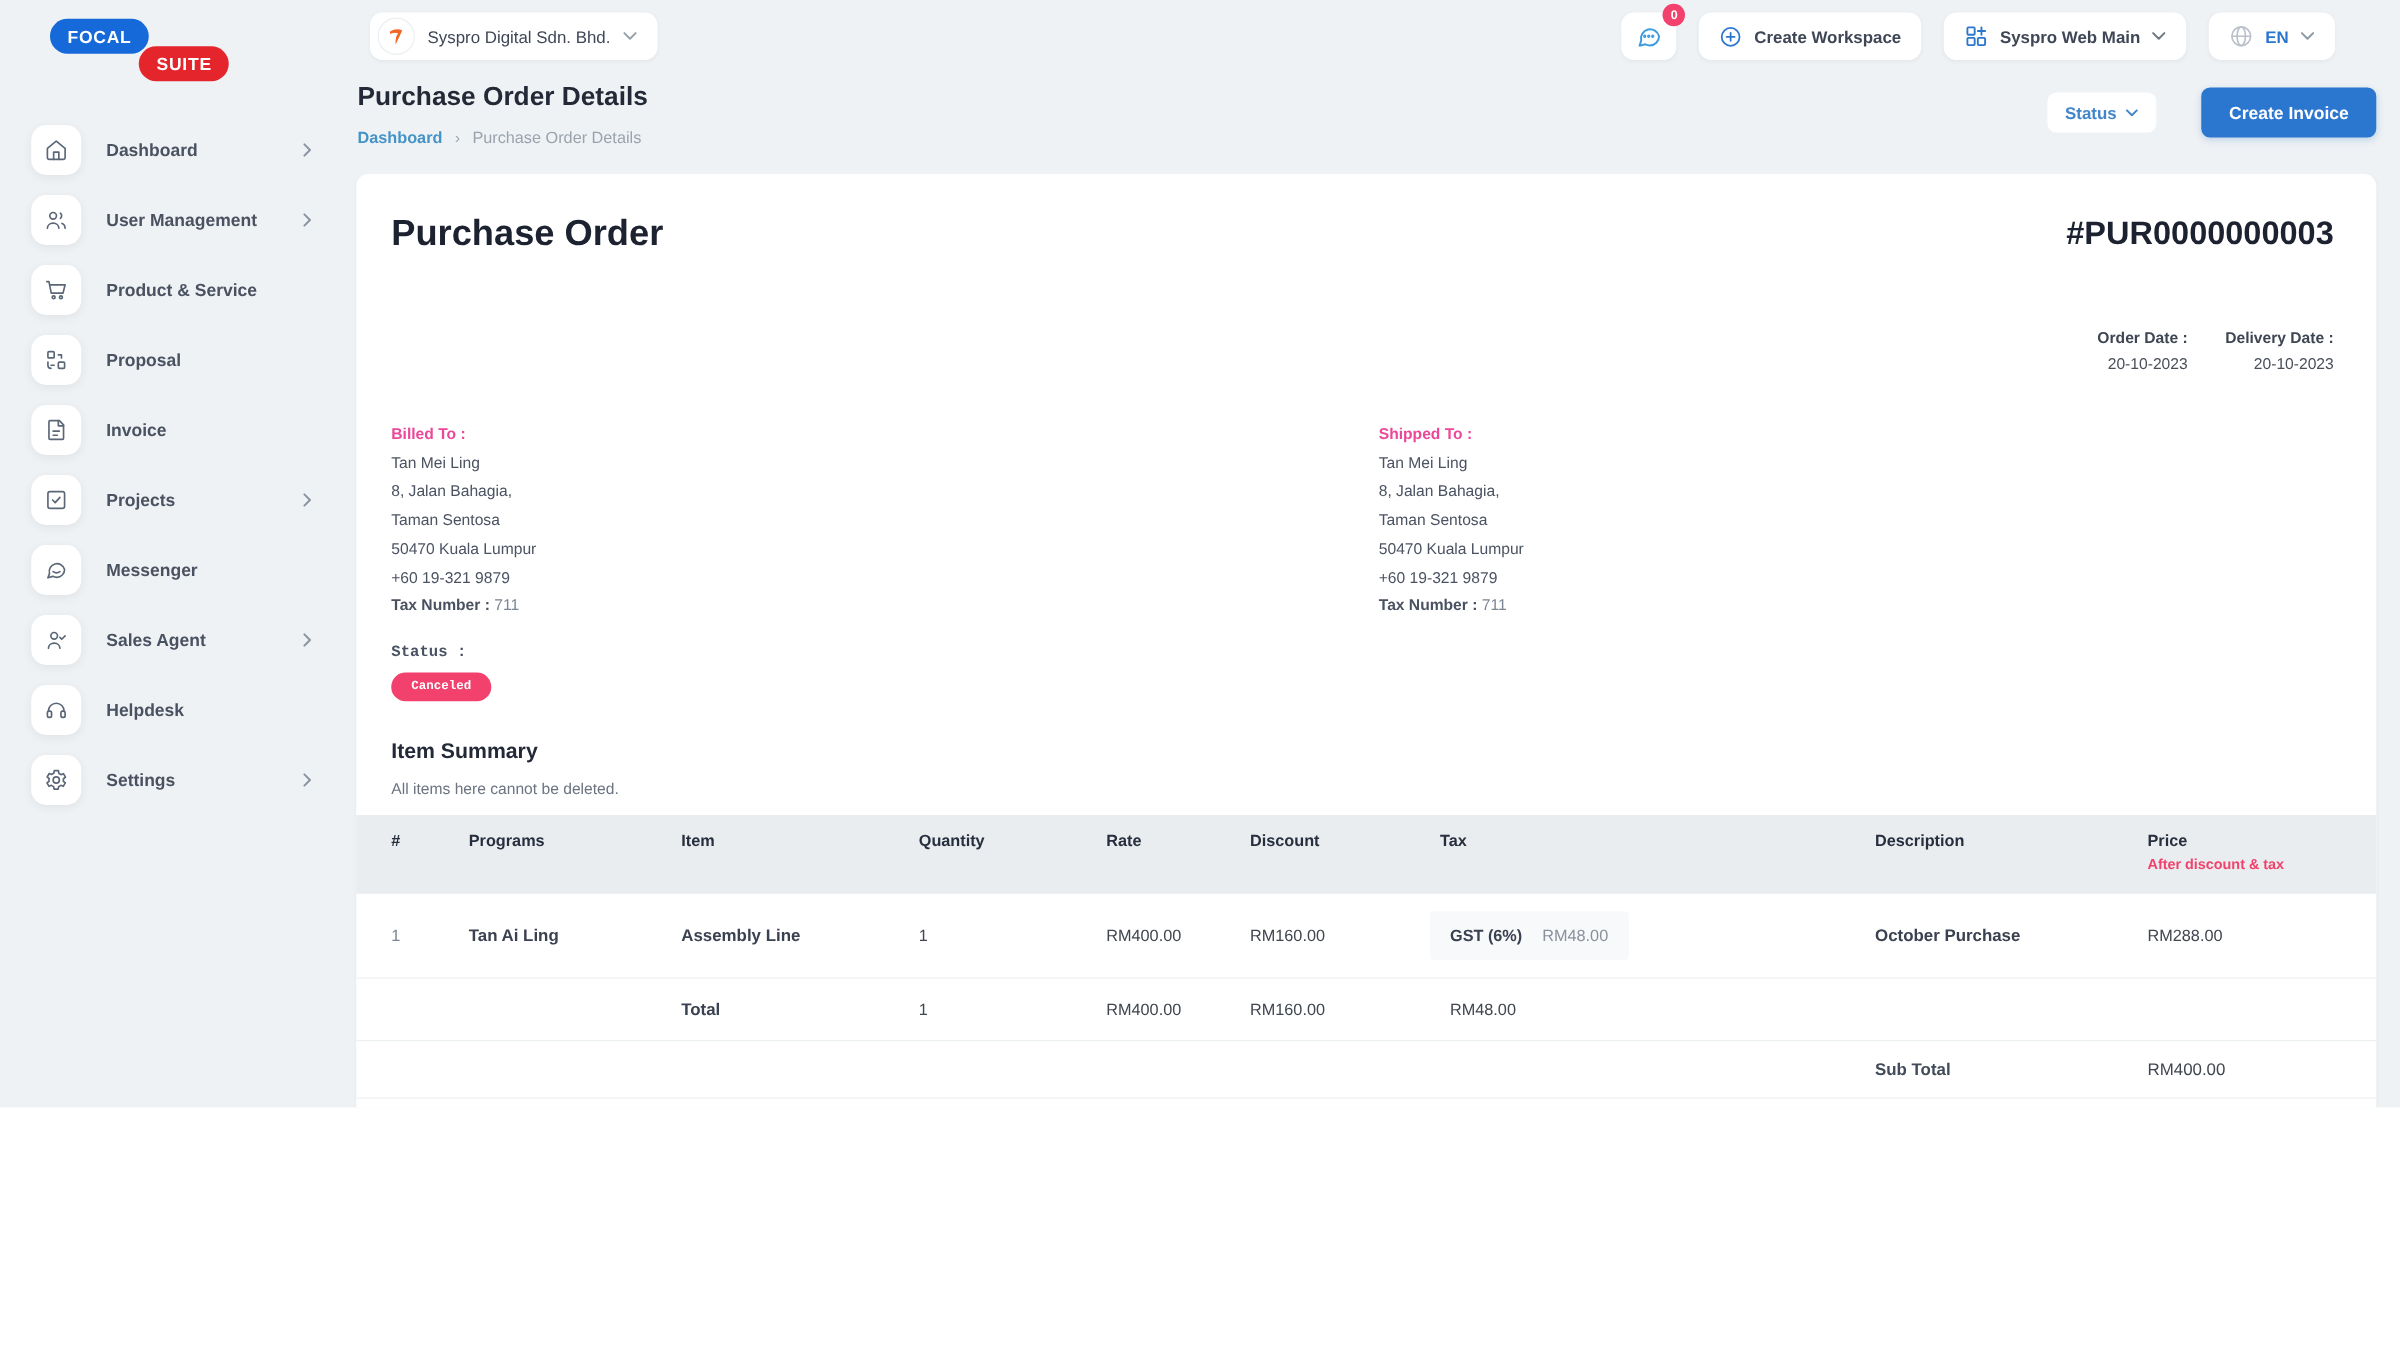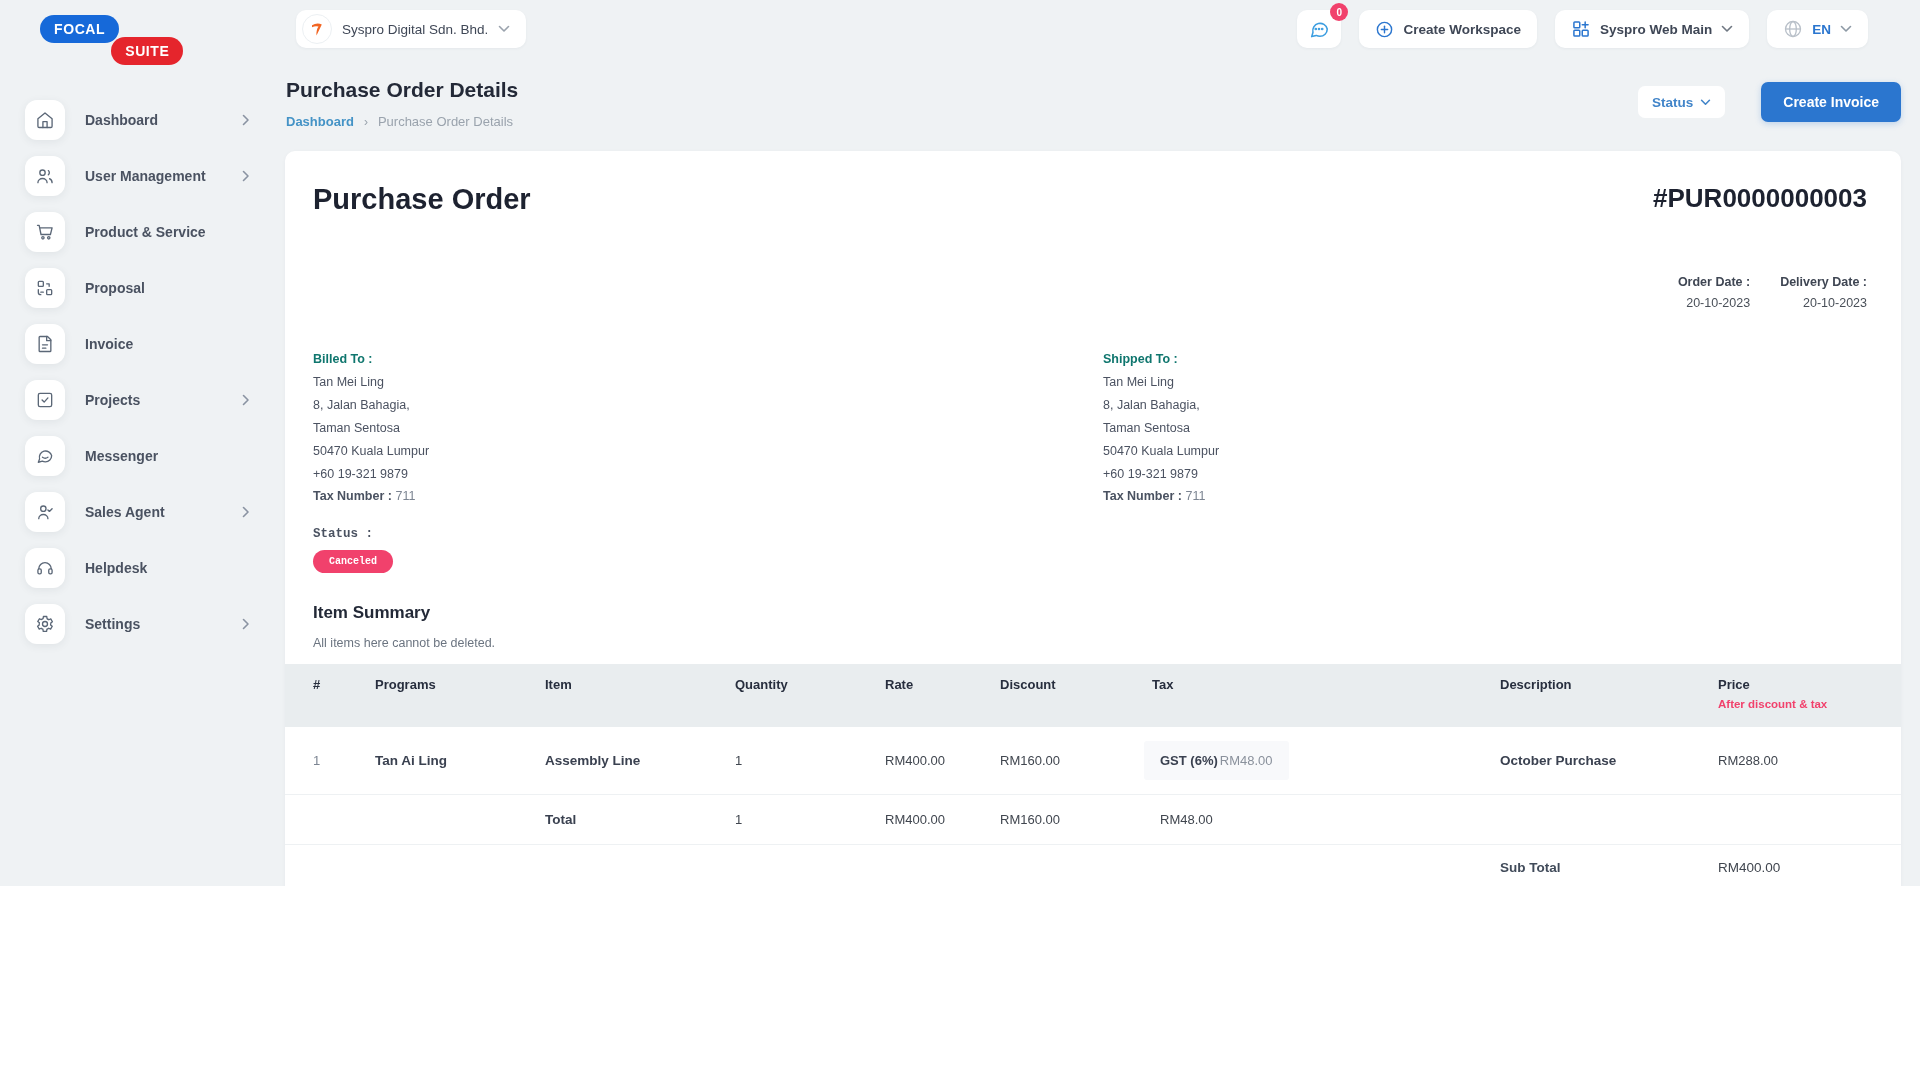--- a/index.html
+++ b/index.html
@@ -26,21 +26,21 @@
   .chev { display:inline-flex; }
 
   
   .sidebar { position:absolute; left:0; top:92px; width:285px; }
   .side-item { display:flex; align-items:center; height:56px; padding-left:25px; width:250px; cursor:pointer; }
   .tile { width:40px; height:40px; background:#fff; border-radius:12px; box-shadow:0 2px 8px rgba(50,60,80,.08); display:flex; align-items:center; justify-content:center; flex-shrink:0; }
   .side-label { margin-left:20px; font-size:14px; font-weight:600; color:#4a5261; }
   .side-chev { margin-left:auto; display:flex; }
 
   
-  .main { position:absolute; left:285px; top:78px; width:1616px; }
+  .main { position:absolute; left:285px; top:66px; width:1616px; }
   .page-head { display:flex; justify-content:space-between; align-items:flex-start; padding-left:1px; }
   .page-title { font-size:21px; font-weight:bold; color:#232937; }
   .breadcrumb { margin-top:12px; font-size:13px; display:flex; align-items:center; gap:10px; }
   .bc-link { color:#4493c6; font-weight:600; cursor:pointer; }
   .bc-sep { color:#9aa3ad; font-size:12px; }
   .bc-current { color:#9aa3ad; }
   .head-actions { display:flex; align-items:center; gap:36px; padding-top:4px; }
   .status-btn { background:#fff; border:none; border-radius:7px; height:32px; padding:0 14px; font-size:13.5px; font-weight:600; color:#4285c9; display:flex; align-items:center; gap:7px; cursor:pointer; font-family:inherit; }
   .primary-btn { background:#2b76cf; border:none; border-radius:7px; height:40px; padding:0 22px; font-size:14px; font-weight:600; color:#fff; cursor:pointer; font-family:inherit; box-shadow:0 2px 6px rgba(43,118,207,.25); }
 
@@ -50,21 +50,21 @@
   .po-title { font-size:29px; font-weight:bold; color:#1d2230; }
   .po-number { font-size:26px; font-weight:600; color:#1d2230; }
 
   .dates { display:flex; justify-content:flex-end; gap:30px; padding:0 34px; margin-top:59px; }
   .date-col { text-align:right; }
   .date-label { font-size:12.5px; font-weight:bold; color:#3f4653; }
   .date-value { font-size:12.5px; color:#4a5059; margin-top:7px; }
 
   .addresses { display:flex; padding:0 28px; margin-top:42px; }
   .addr-left { width:790px; }
-  .addr-label { font-size:12.5px; font-weight:bold; color:#0f766e; }
+  .addr-label { font-size:12.5px; font-weight:bold; color:#ec4899; }
   .addr-line { font-size:12.5px; color:#4b5261; margin-top:9px; }
   .addr-tax { font-size:12.5px; margin-top:8px; }
   .addr-tax b { color:#4a5261; }
   .addr-tax span { color:#7c8592; }
 
   .status-block { padding:0 28px; margin-top:24px;font-family:Liberation Mono, monospace; }
   .status-label { font-size:12.5px; font-weight:bold; color:#4a5261; }
   .status-badge { display:inline-block; margin-top:9px; background:#f1416c; color:#fff; font-size:10px; font-weight:600; padding:6px 16px; border-radius:12px; }
 
   .item-summary-head { padding:0 28px; margin-top:30px; }
@@ -74,21 +74,21 @@
   .tbl { margin-top:14px; }
   .tgrid { display:grid; grid-template-columns:62px 170px 190px 150px 115px 152px 348px 218px 1fr; padding:0 28px; align-items:center; }
   .thead { background:#e9edef; min-height:63px; align-items:start; padding-top:13px; }
   .th { font-size:13px; font-weight:bold; color:#272e3e; }
   .th-note { font-size:11.5px; font-weight:bold; color:#f1416c; margin-top:6px; }
 
   .trow { min-height:68px; border-bottom:1px solid #eef1f3; }
   .td { font-size:13px; color:#40464f; }
   .td-num { color:#7c8592; }
   .td-strong { font-weight:bold; color:#3a4150; font-size:13.5px; }
-  .tax-box { display:inline-flex; align-items:center; gap:2px; background:#f8f9fb; padding:12px 16px; border-radius:3px; margin-left:-8px; }
+  .tax-box { display:inline-flex; align-items:center; gap:16px; background:#f8f9fb; padding:12px 16px; border-radius:3px; margin-left:-8px; }
   .tax-name { font-size:13px; font-weight:600; color:#3a4150; }
   .tax-amt { font-size:13px; color:#8a919c; }
 
   .total-row { min-height:50px; border-bottom:1px solid #eef1f3; }
   .sum-row { min-height:46px; border-bottom:1px solid #eef1f3; }
   .sum-label { font-size:13.5px; font-weight:bold; color:#414b5a; }
   .sum-value { font-size:13.5px; color:#40464f; }
 
   svg { display:block; }
 </style>

